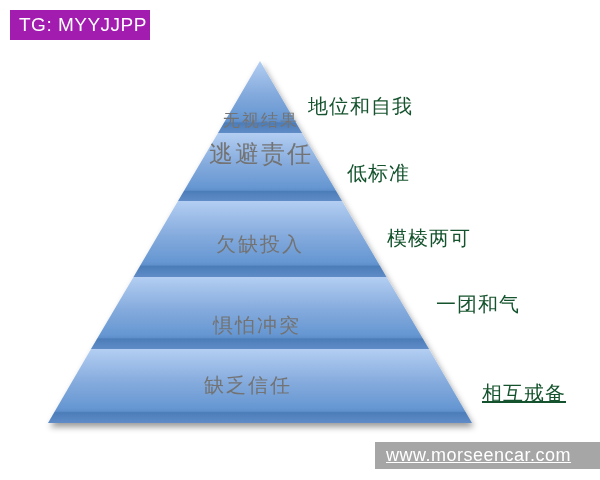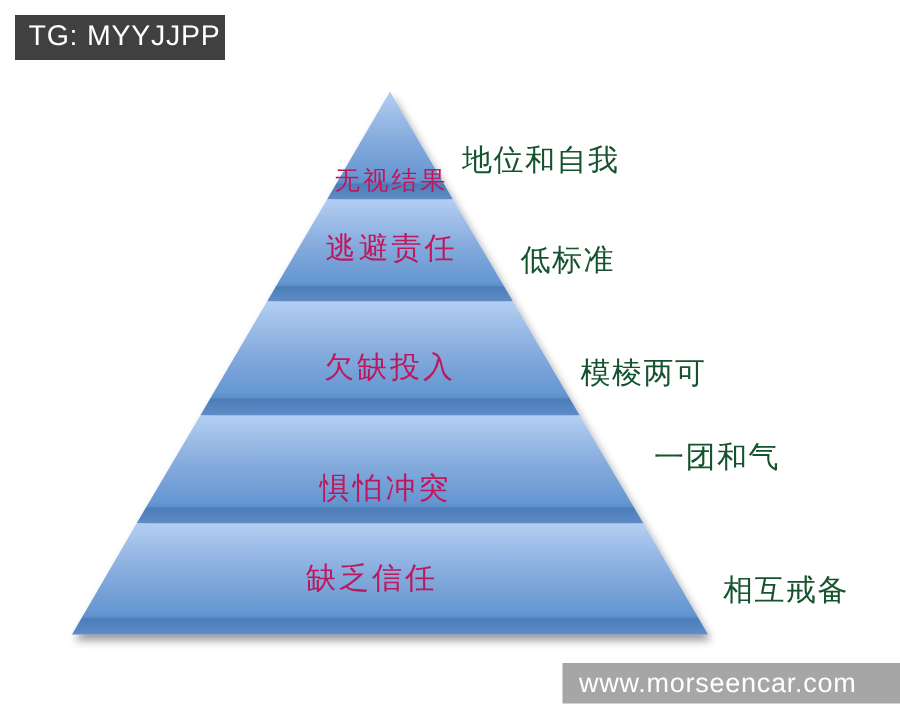--- a/index.html
+++ b/index.html
@@ -3,51 +3,51 @@
 <meta charset="utf-8">
 <style>
   html,body{margin:0;padding:0;}
   body{
     width:600px;height:480px;position:relative;background:#ffffff;
     overflow:hidden;font-family:"Liberation Sans",sans-serif;
   }
   
   .badge{
     position:absolute;left:10px;top:10px;width:140px;height:30px;
-    background:#404040;color:#ffffff;font-size:19px;line-height:30px;
+    background:#a21caf;color:#ffffff;font-size:19px;line-height:30px;
     padding-left:9px;box-sizing:border-box;letter-spacing:0.5px;
   }
   
   .pyramid-svg{position:absolute;left:0;top:0;}
   
   .tier-label{
     position:absolute;transform:translateX(-50%);
-    color:#be185d;font-family:Liberation Serif, serif;
+    color:#737373;font-family:Liberation Serif, serif;
     white-space:nowrap;letter-spacing:2px;
   }
   .t1{left:261px;top:109px;font-size:17px;}
-  .t2{left:261px;top:152px;font-size:20px;}
+  .t2{left:261px;top:138px;font-size:24px;}
   .t3{left:260px;top:231px;font-size:20px;}
   .t4{left:257px;top:312px;font-size:20px;}
   .t5{left:248px;top:372px;font-size:20px;text-align:right;}
   
   .side-label{
     position:absolute;color:#14532d;font-family:"DejaVu Serif",serif;
     font-size:20px;white-space:nowrap;letter-spacing:1px;
   }
   .s1{left:308px;top:93px;}
   .s2{left:347px;top:160px;}
-  .s3{left:387px;top:225px;margin-top:10px;}
+  .s3{left:387px;top:225px;}
   .s4{left:436px;top:291px;}
-  .s5{left:482px;top:380px;}
+  .s5{left:482px;top:380px;text-decoration:underline;}
   
   .watermark{
     position:absolute;left:375px;top:442px;width:225px;height:27px;
     background:#a6a6a6;color:#ffffff;font-size:18px;line-height:27px;
-    padding-left:11px;box-sizing:border-box;letter-spacing:0.5px;
+    padding-left:11px;box-sizing:border-box;letter-spacing:0.5px;text-decoration:underline;
   }
 </style>
 </head>
 <body>
 
 <div class="badge">TG: MYYJJPP</div>
 
 <svg class="pyramid-svg" width="600" height="480" viewBox="0 0 600 480">
   <defs>
     <linearGradient id="tierGrad" x1="0" y1="0" x2="0" y2="1">

